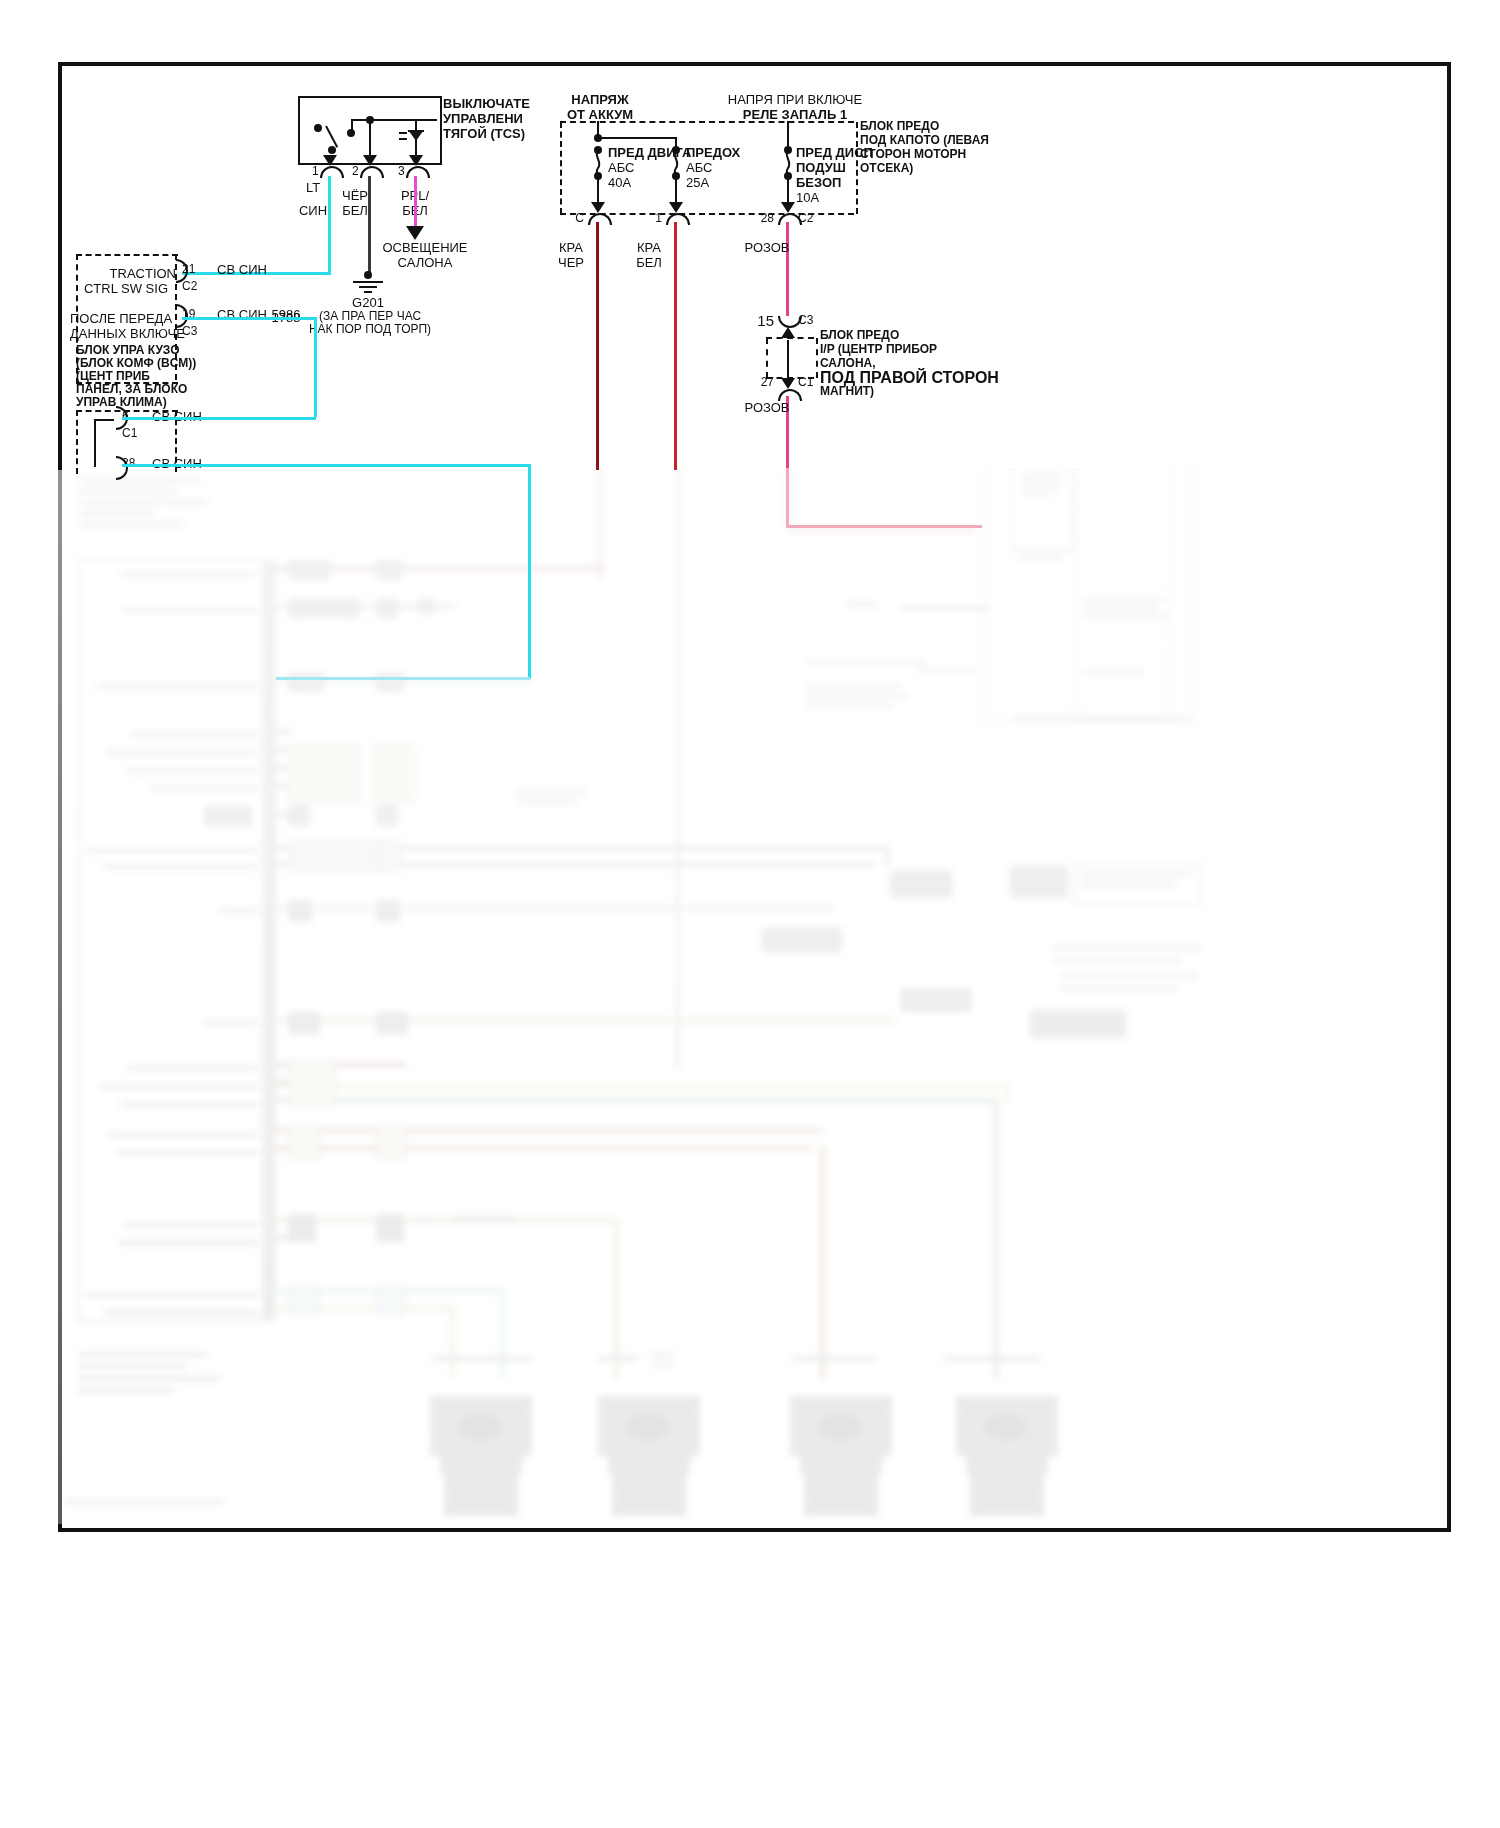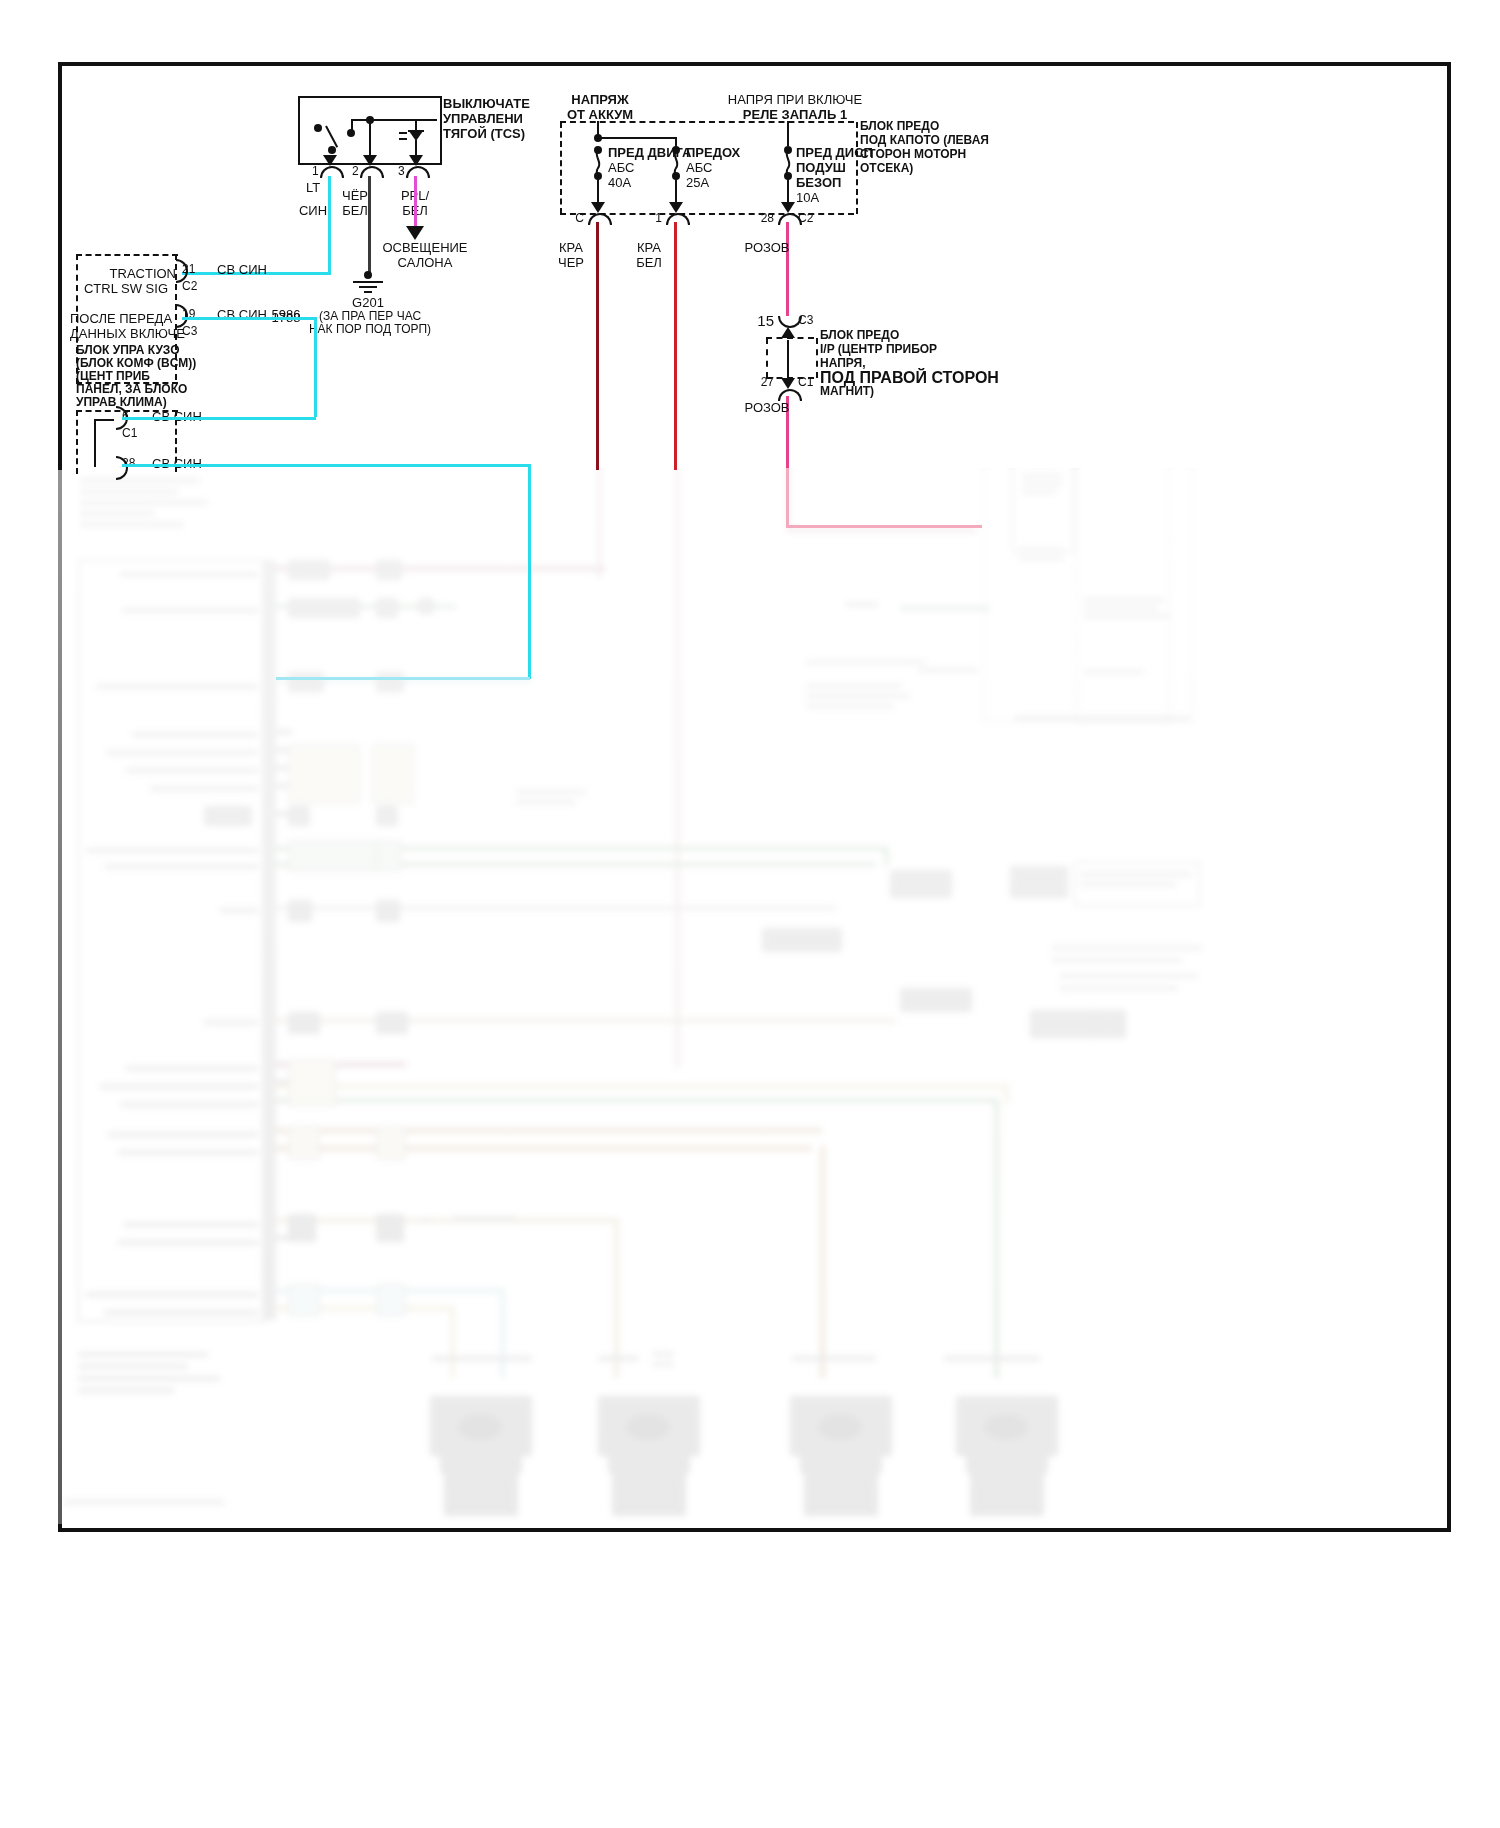--- a/index.html
+++ b/index.html
@@ -386,21 +386,21 @@
   <div class="txt r" style="left:744px;top:313px;width:30px;font-size:15px;">15</div>
   <div class="txt" style="left:798px;top:313px;font-size:12px;">C3</div>
 
   <div class="box-dash" style="left:766px;top:338px;width:48px;height:40px;border-top:none;border-bottom:none;"></div>
   <div class="hline" style="left:766px;top:337px;width:48px;height:0;border-top:2px dashed #111;background:none;"></div>
   <div class="hline" style="left:766px;top:377px;width:48px;height:0;border-top:2px dashed #111;background:none;"></div>
   <div class="vline" style="left:787px;top:340px;height:38px;"></div>
 
   <div class="txt" style="left:820px;top:328px;font-size:12px;font-weight:bold;">БЛОК ПРЕДО</div>
   <div class="txt" style="left:820px;top:342px;font-size:12px;font-weight:bold;">I/P (ЦЕНТР ПРИБОР</div>
-  <div class="txt" style="left:820px;top:356px;font-size:12px;font-weight:bold;">НАПРЯ,</div>
+  <div class="txt" style="left:820px;top:356px;font-size:12px;font-weight:bold;">САЛОНА,</div>
   <div class="txt" style="left:820px;top:370px;font-size:16px;font-weight:bold;">ПОД ПРАВОЙ СТОРОН</div>
   <div class="txt" style="left:820px;top:384px;font-size:12px;font-weight:bold;">МАГНИТ)</div>
 
   <div class="pin down" style="left:781px;top:378px;"></div>
   <div class="arc" style="left:778px;top:389px;"></div>
   <div class="txt r" style="left:744px;top:375px;width:30px;font-size:12px;">27</div>
   <div class="txt" style="left:798px;top:375px;font-size:12px;">C1</div>
 
   <div class="wire v" style="left:786px;top:396px;height:125px;background:#e8418b;"></div>
   <div class="txt c" style="left:736px;top:400px;width:62px;">РОЗОВ</div>

